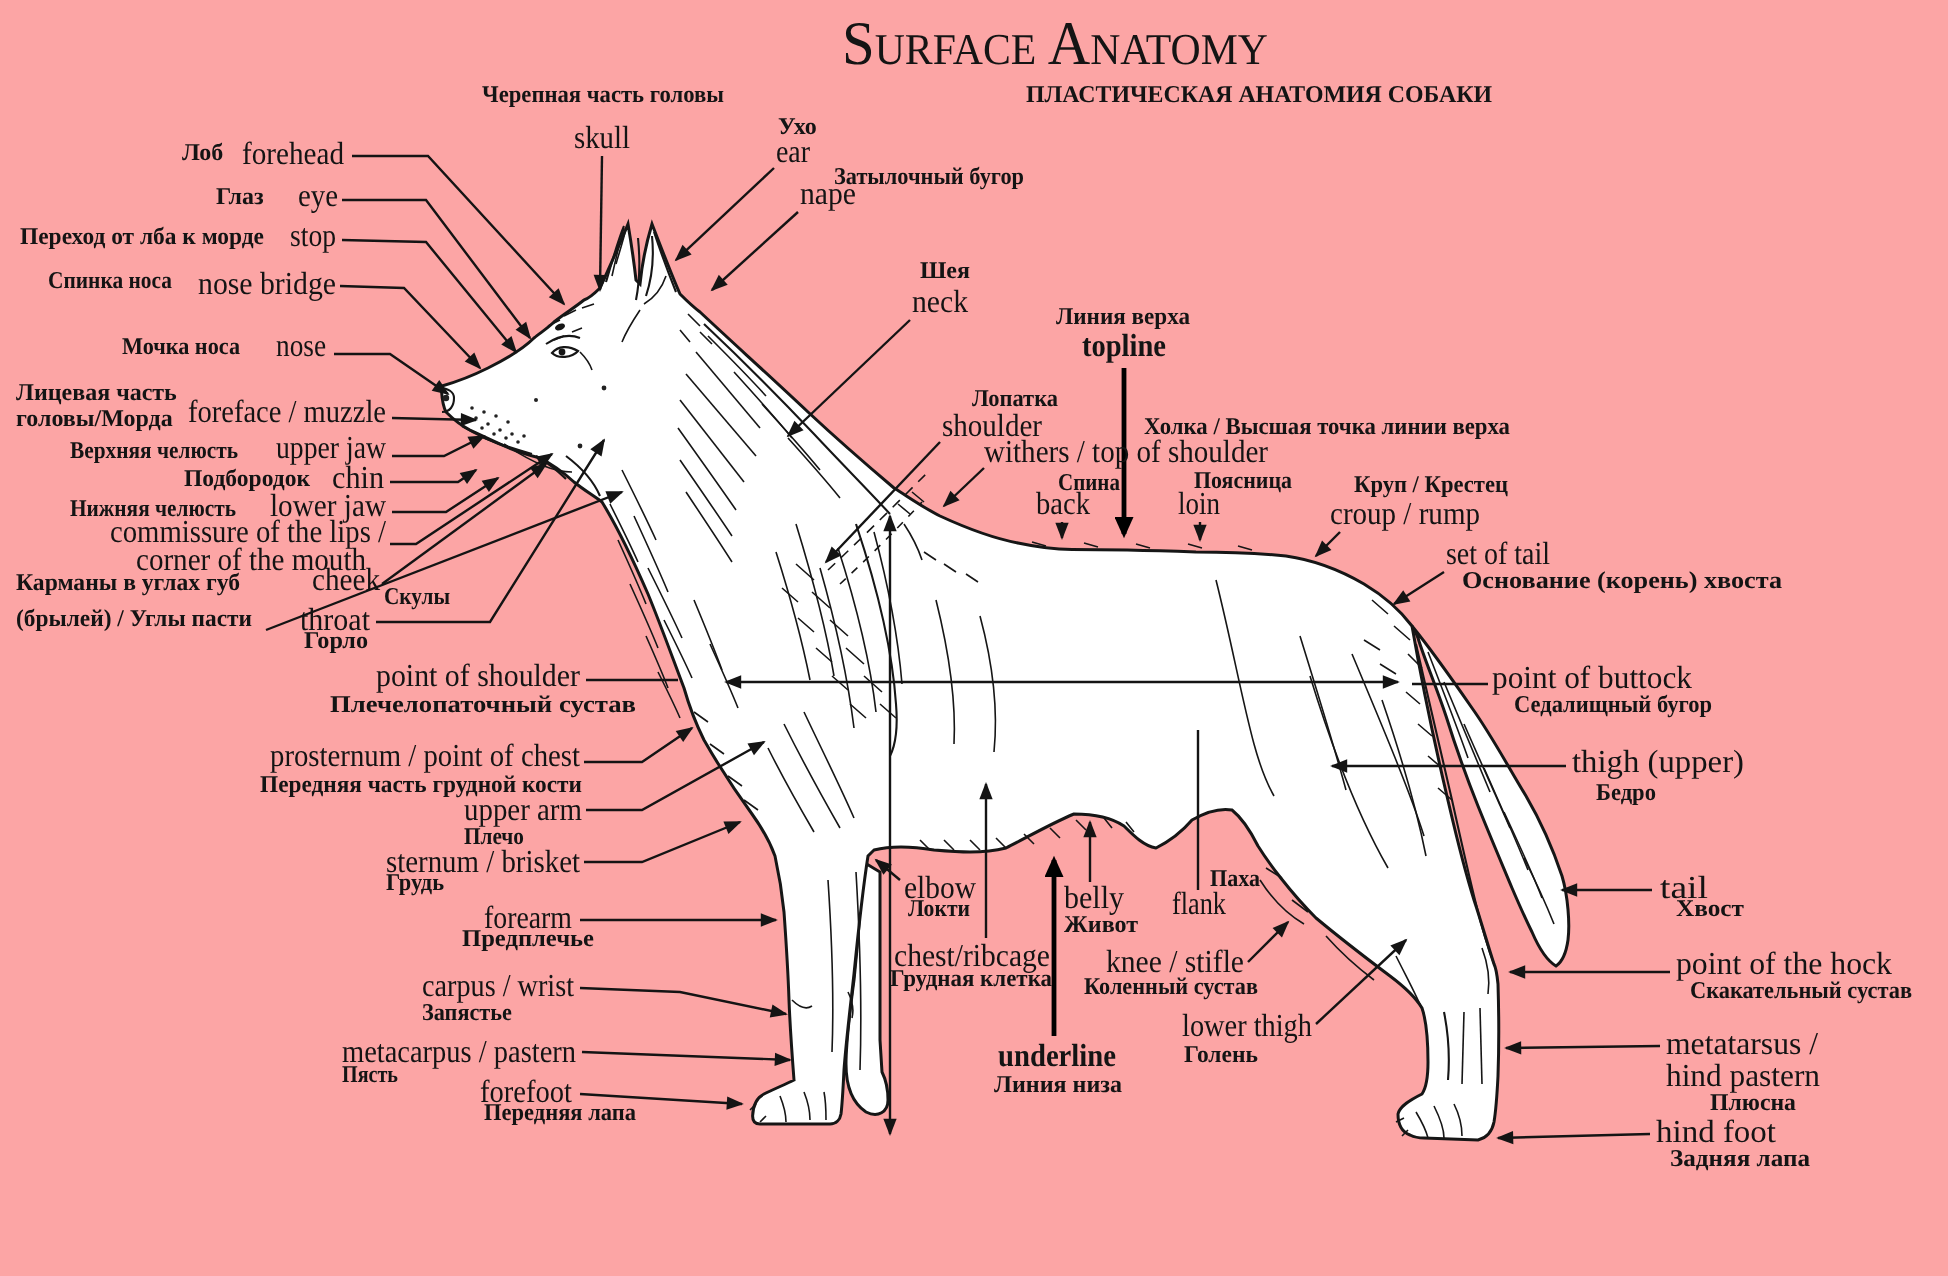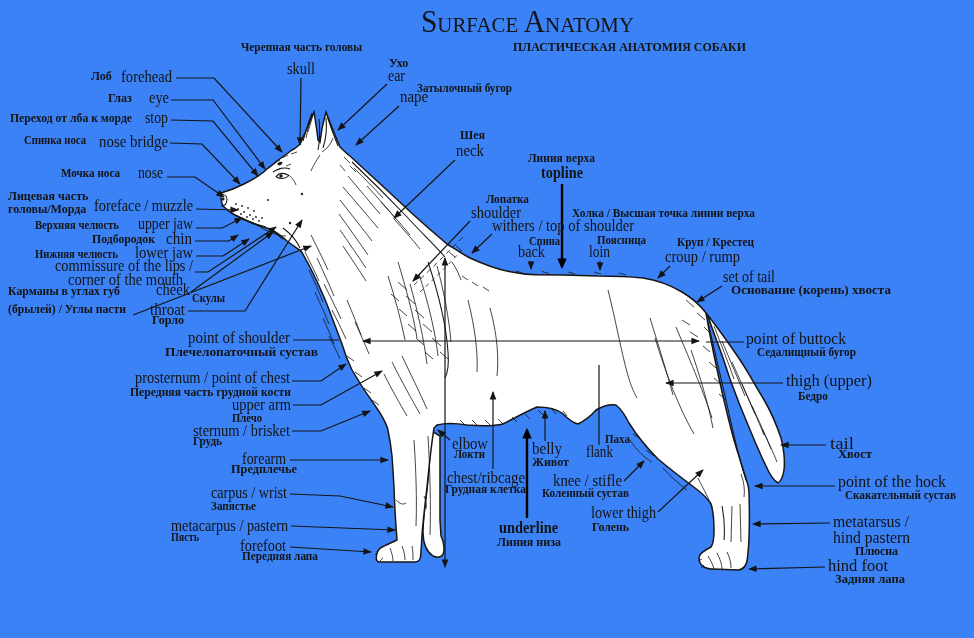--- a/index.html
+++ b/index.html
@@ -1,16 +1,16 @@
 <!DOCTYPE html>
 <html><head>
 <meta charset="utf-8">
 <style>
   html,body{margin:0;padding:0;background:#fff;}
-  #wrap{position:relative;width:974px;height:638px;background:#3b82f6;overflow:hidden;}
+  #wrap{position:relative;width:974px;height:638px;background:#fca5a5;overflow:hidden;}
   svg{position:absolute;left:0;top:0;}
   text{fill:#141414;}
   .en{font-family:"Liberation Serif",serif;font-size:16px;}
   .ru{font-family:"Liberation Serif",serif;font-size:12px;font-weight:bold;}
   .bold{font-weight:bold;}
   .ln{stroke:#141414;stroke-width:1.2;fill:none;}
   .lnb{stroke:#000;stroke-width:2.4;fill:none;}
   .dog{stroke:#161616;stroke-width:1.5;fill:#ffffff;}
   .det{stroke:#161616;stroke-width:1.05;fill:none;}
   .det2{stroke:#161616;stroke-width:0.8;fill:none;}

